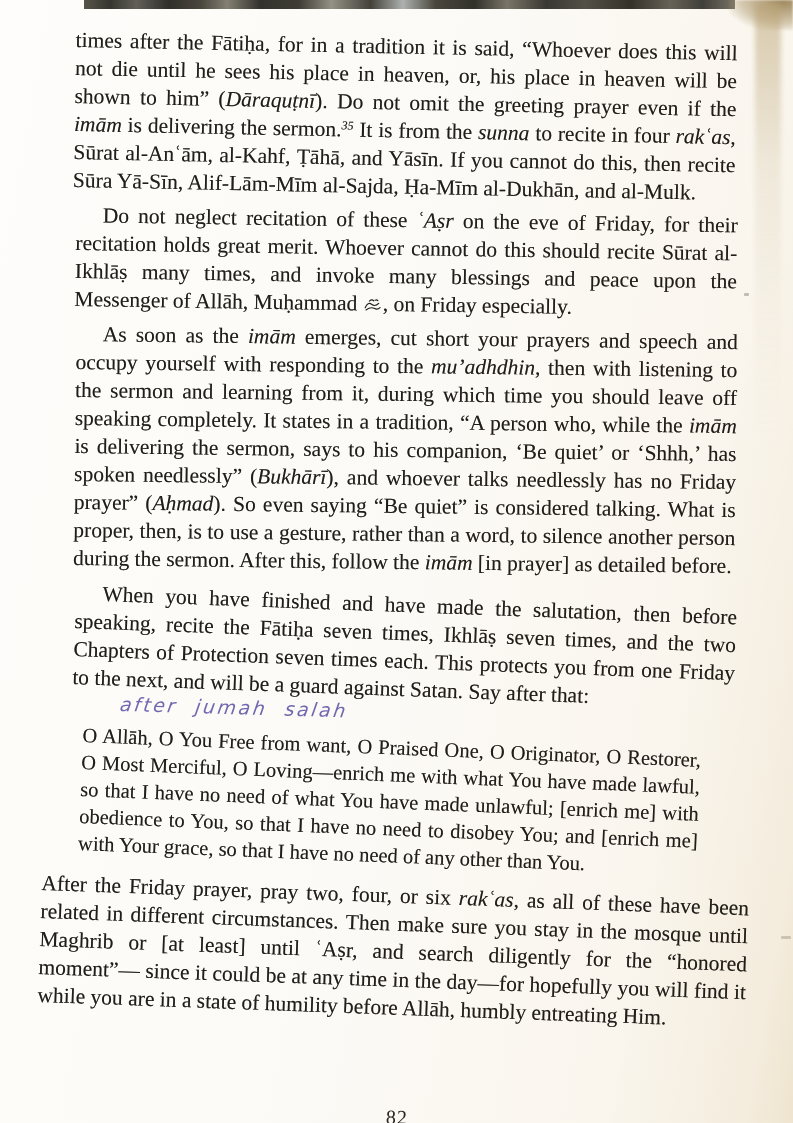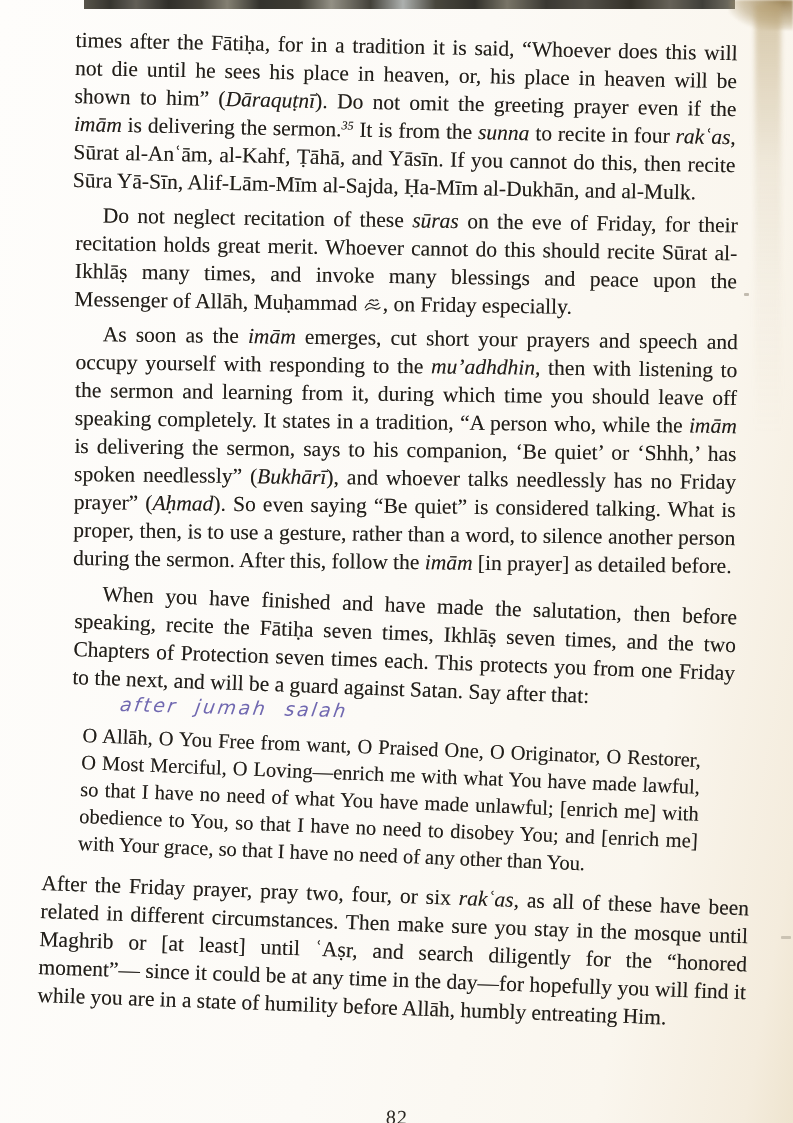--- a/index.html
+++ b/index.html
@@ -87,21 +87,21 @@
 
 <div class="page">
   <div class="scan-bar-top"></div>
   <div class="corner-shadow"></div>
   <div class="right-shade"></div>
   <div class="tick tick-1"></div>
   <div class="tick tick-2"></div>
 
   <div class="text-block" id="text-block">
       <p class="body"><span>times after the Fātiḥa, for in a tradition it is said, “Whoever does this will not die until he sees his place in heaven, or, his place in heaven will be shown to him” (</span><i>Dāraquṭnī</i><span>). Do not omit the greeting prayer even if the </span><i>imām</i><span> is delivering the sermon.</span><sup>35</sup><span> It is from the </span><i>sunna</i><span> to recite in four </span><i>rakʿas</i><span>, Sūrat al-Anʿām, al-Kahf, Ṭāhā, and Yāsīn. If you cannot do this, then recite Sūra Yā-Sīn, Alif-Lām-Mīm al-Sajda, Ḥa-Mīm al-Dukhān, and al-Mulk.</span></p>
-      <p class="body indent"><span>Do not neglect recitation of these </span><i>sūras</i><span> on the eve of Friday, for their recitation holds great merit. Whoever cannot do this should recite Sūrat al-Ikhlāṣ many times, and invoke many blessings and peace upon the Messenger of Allāh, Muḥammad </span><span class="pbuh"><svg viewBox="0 0 20 16" width="18" height="15" aria-hidden="true">
+      <p class="body indent"><span>Do not neglect recitation of these </span><i>ʿAṣr</i><span> on the eve of Friday, for their recitation holds great merit. Whoever cannot do this should recite Sūrat al-Ikhlāṣ many times, and invoke many blessings and peace upon the Messenger of Allāh, Muḥammad </span><span class="pbuh"><svg viewBox="0 0 20 16" width="18" height="15" aria-hidden="true">
             <g fill="none" stroke="#221f1a" stroke-width="1.25" stroke-linecap="round">
               <path d="M2 11 Q5 4 9 7 T17 6"></path>
               <path d="M3 13.5 Q8 9.5 12 11.5 T18.5 10.5"></path>
               <path d="M6.5 3.5 Q9.5 1 11.5 3.2"></path>
               <path d="M13 2.5 Q15 1.5 16 3"></path>
             </g>
           </svg></span><span>, on Friday especially.</span></p>
       <p class="body indent"><span>As soon as the </span><i>imām</i><span> emerges, cut short your prayers and speech and occupy yourself with responding to the </span><i>mu’adhdhin,</i><span> then with listening to the sermon and learning from it, during which time you should leave off speaking completely. It states in a tradition, “A person who, while the </span><i>imām</i><span> is delivering the sermon, says to his companion, ‘Be quiet’ or ‘Shhh,’ has spoken needlessly” (</span><i>Bukhārī</i><span>), and whoever talks needlessly has no Friday prayer” (</span><i>Aḥmad</i><span>). So even saying “Be quiet” is considered talking. What is proper, then, is to use a gesture, rather than a word, to silence another person during the sermon. After this, follow the </span><i>imām</i><span> [in prayer] as detailed before.</span></p>
       <p class="body indent"><span>When you have finished and have made the salutation, then before speaking, recite the Fātiḥa seven times, Ikhlāṣ seven times, and the two Chapters of Protection seven times each. This protects you from one Friday to the next, and will be a guard against Satan. Say after that:</span></p>
       <div class="handwriting">after jumah salah</div>

